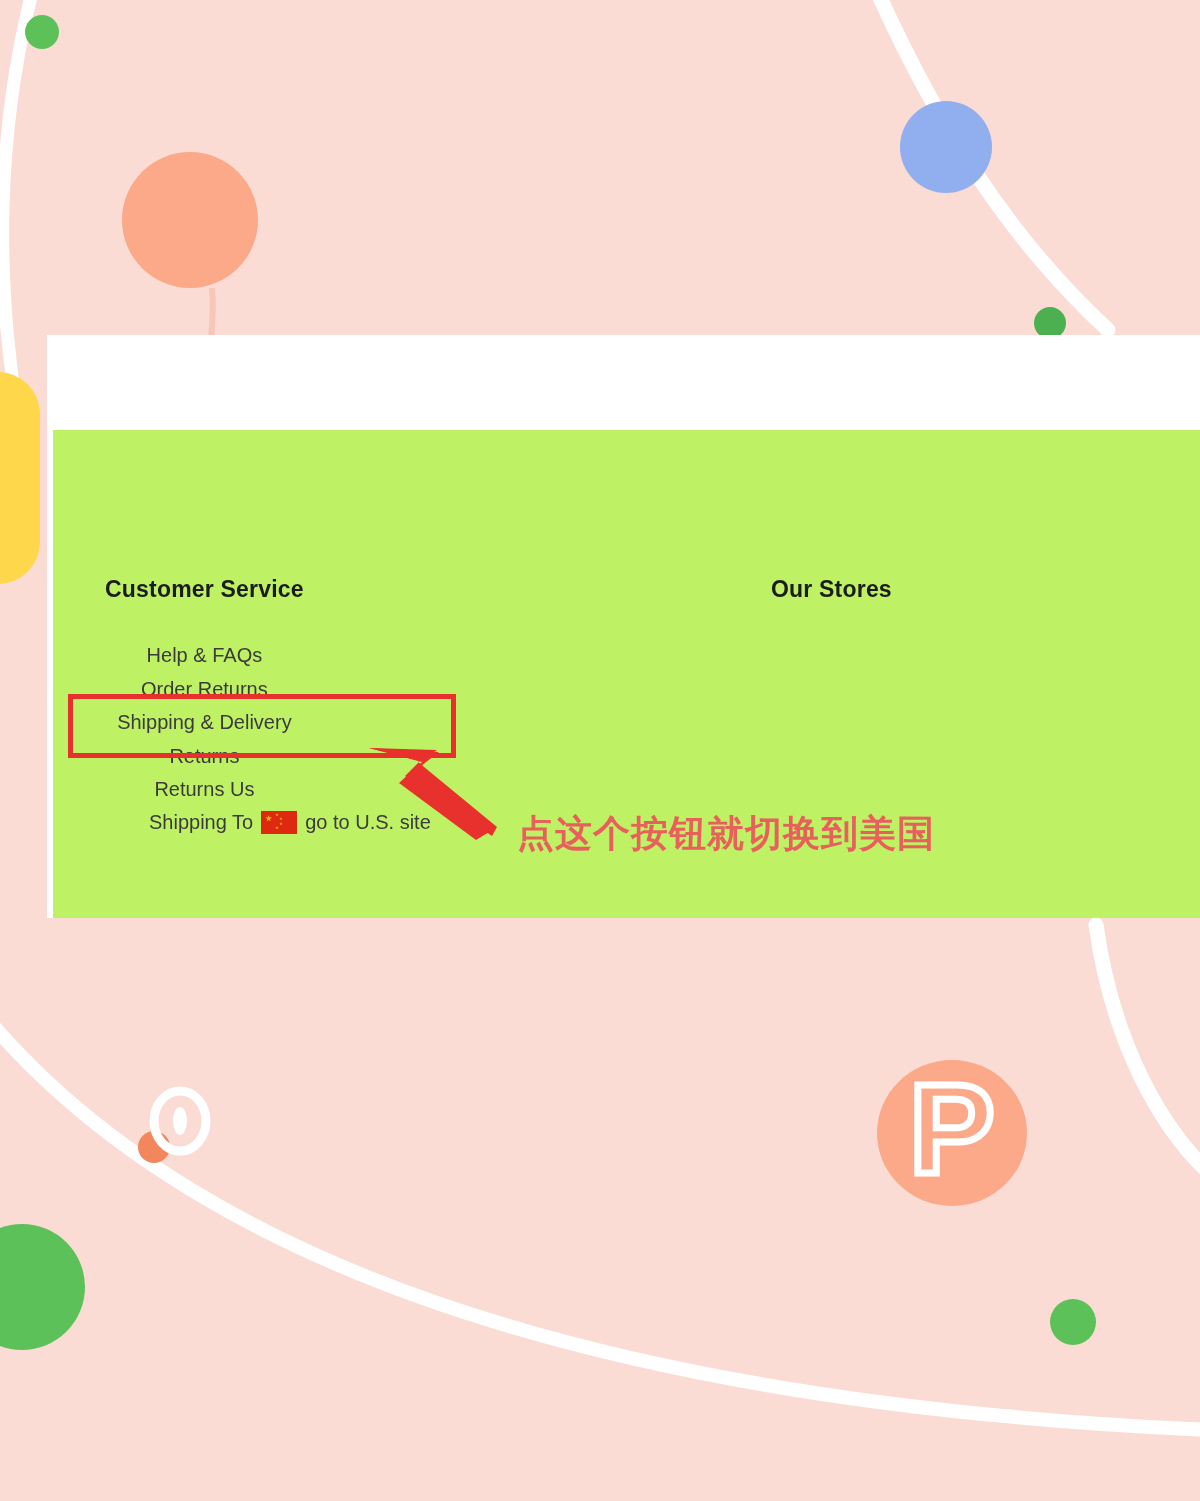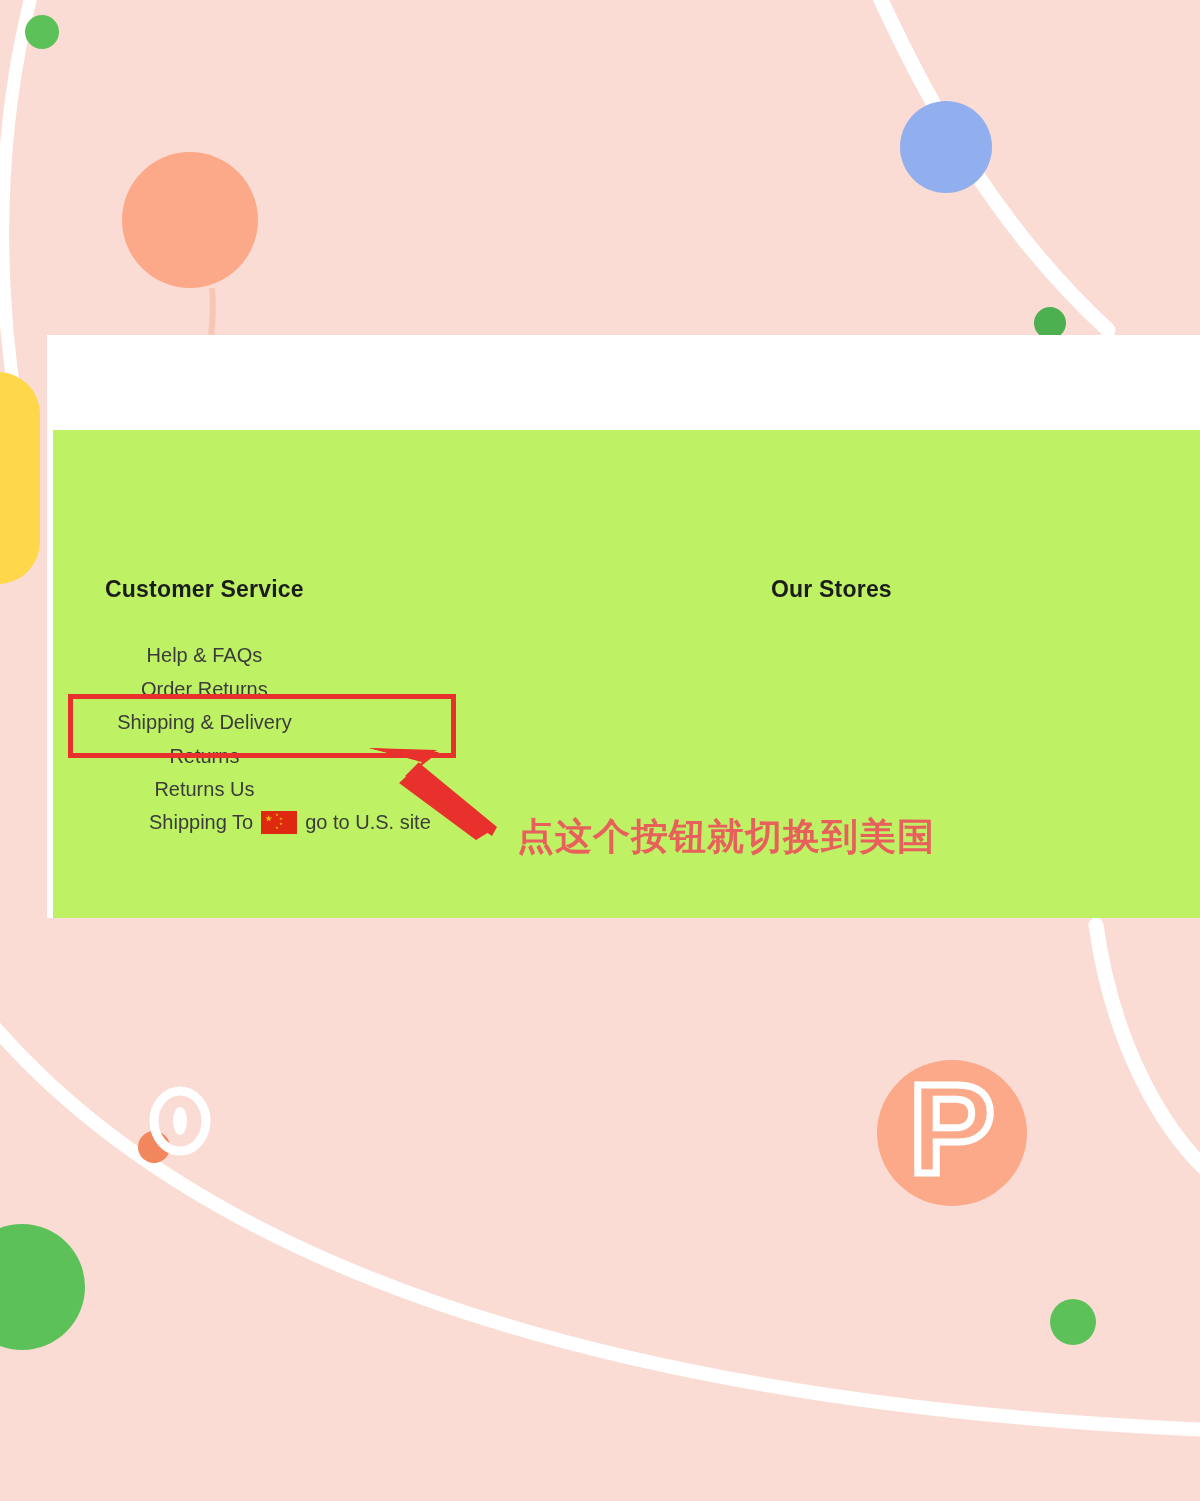--- a/index.html
+++ b/index.html
@@ -121,20 +121,21 @@
   #flag-cn .s4 { left: 14px; top: 15px; }
 
   
   #annotation-layer {
     position: absolute;
     left: 0; top: 0;
     width: 968px;
     height: 1501px;
     z-index: 5;
     pointer-events: none;
+    font-family: Liberation Mono, monospace;
   }
   #highlight-box {
     position: absolute;
     left: 68px;
     top: 694px;
     width: 388px;
     height: 64px;
     border: 5px solid #e8302d;
     box-sizing: border-box;
     pointer-events: auto;

